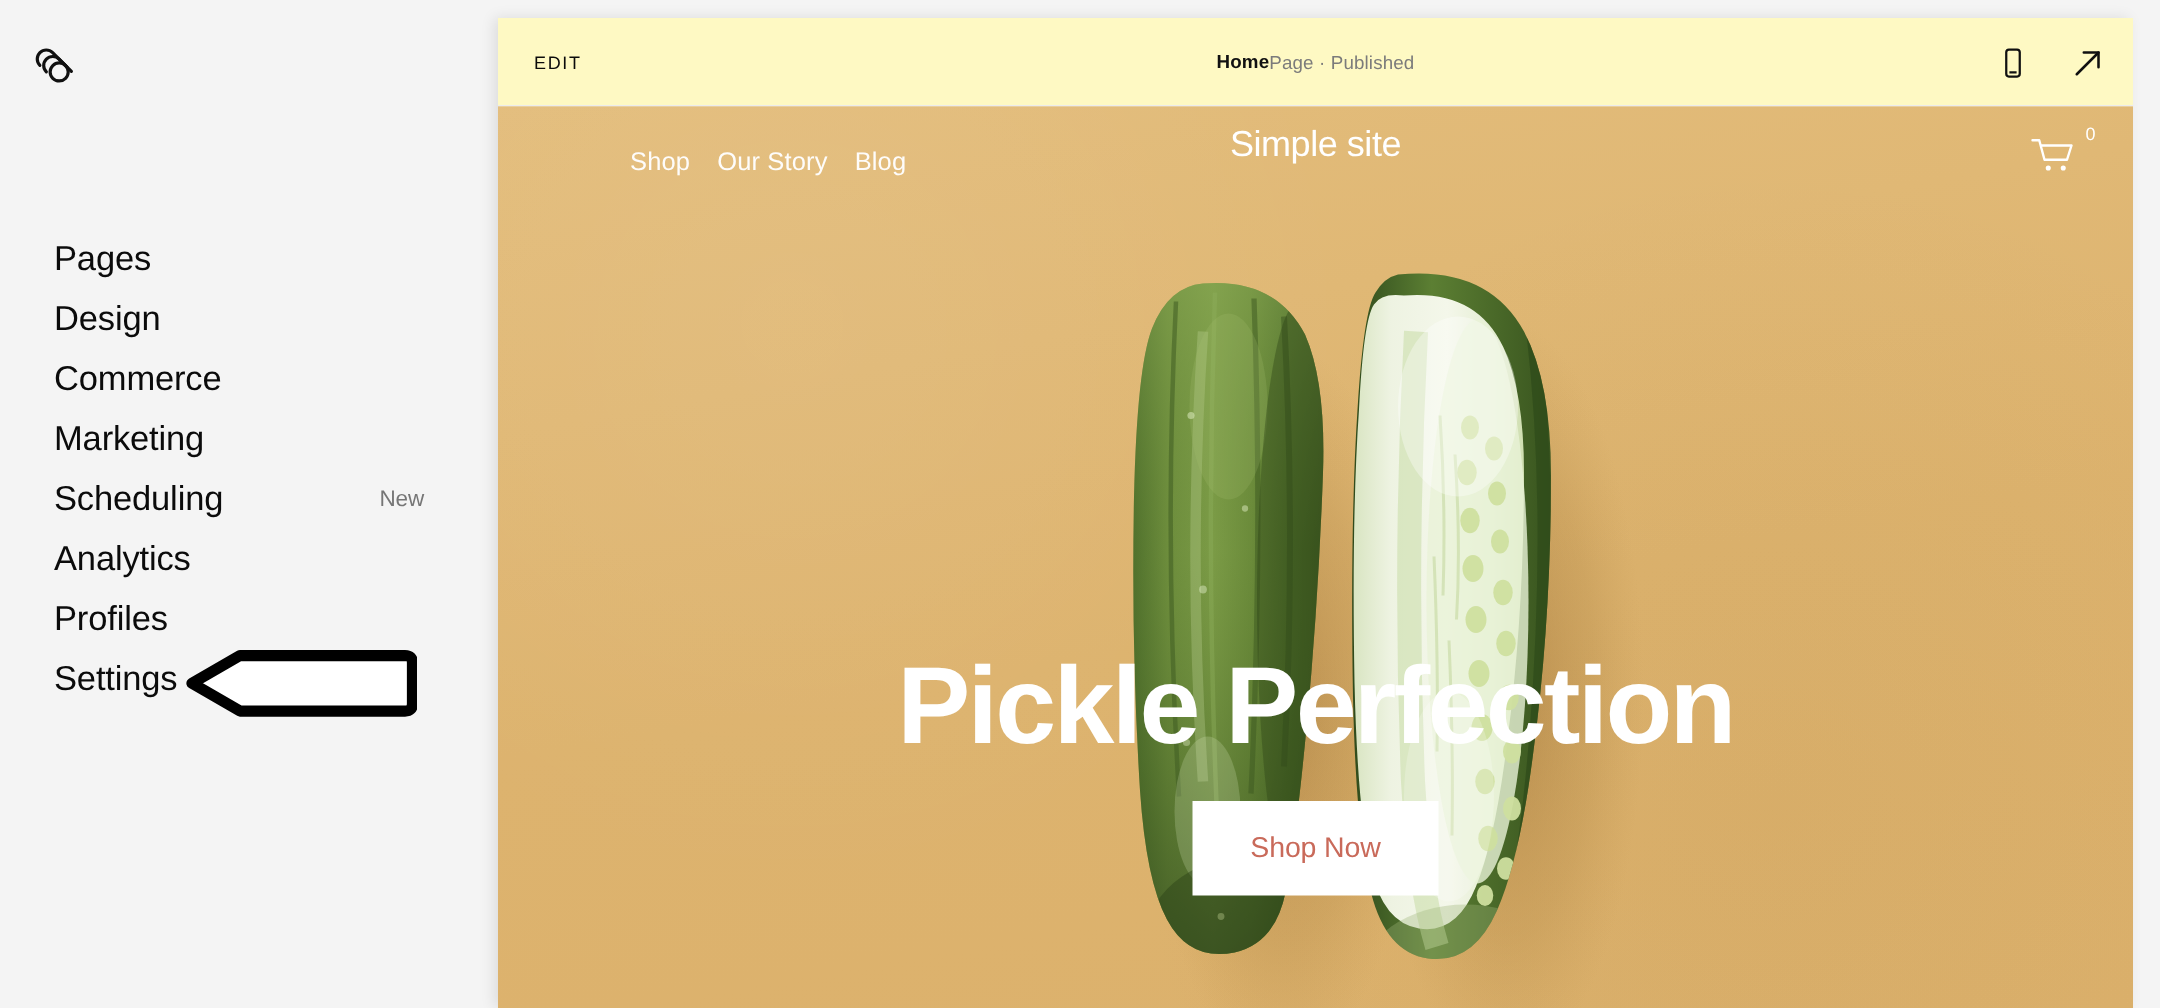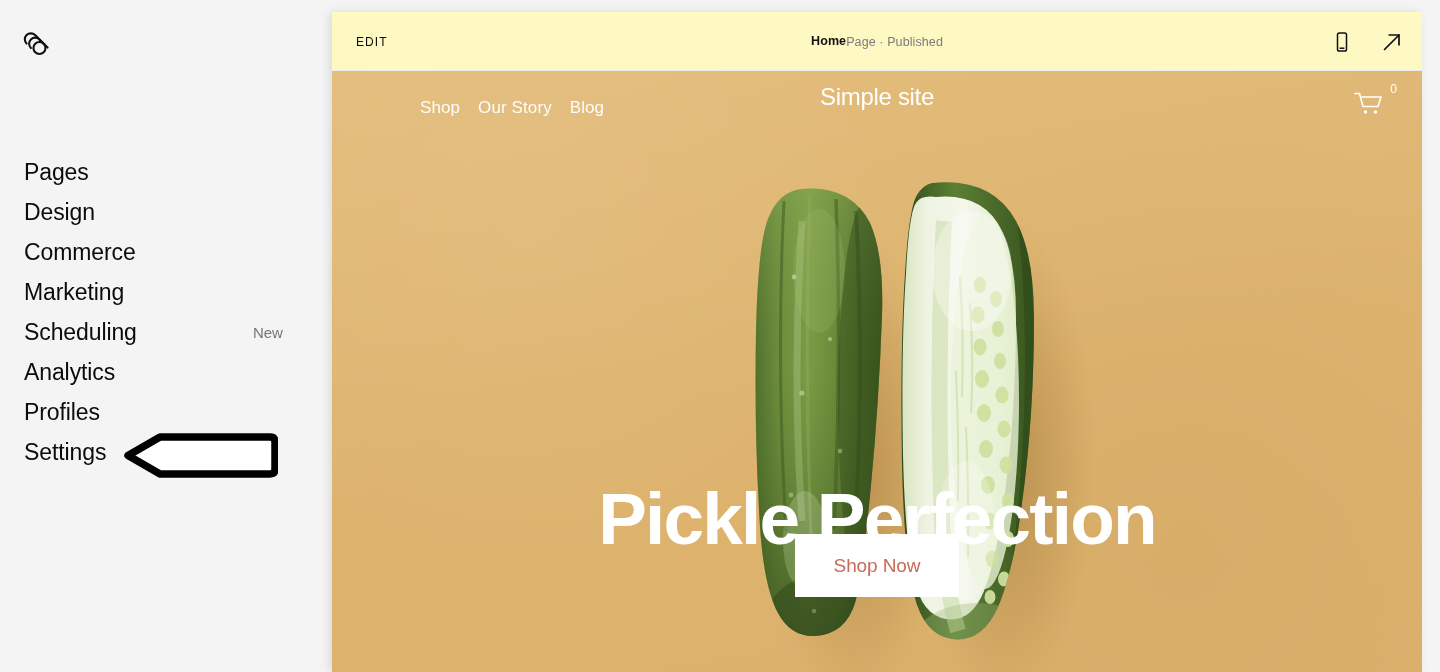--- a/index.html
+++ b/index.html
@@ -39,21 +39,21 @@
     left: 0;
     top: 152px;
     width: 332px;
   }
 
   .nav-row {
     position: relative;
     height: 40px;
     display: flex;
     align-items: center;
-    padding-left: 24px;
+    padding-left: 36px;
     cursor: pointer;
   }
 
   .nav-label {
     font-size: 23px;
     line-height: 40px;
     color: #0b0b0b;
     letter-spacing: -0.1px;
     font-weight: 400;
   }
@@ -244,21 +244,20 @@
     position: absolute;
     left: 0; right: 0;
     top: 356px;
     text-align: center;
     font-size: 73px;
     font-weight: 700;
     color: #ffffff;
     letter-spacing: -1.8px;
     line-height: 88px;
     z-index: 7;
-    margin-top: 48px;
   }
 
   #hero-cta {
     position: absolute;
     left: 50%;
     transform: translateX(-50%);
     top: 463px;
     width: 164px;
     height: 63px;
     background: #ffffff;

